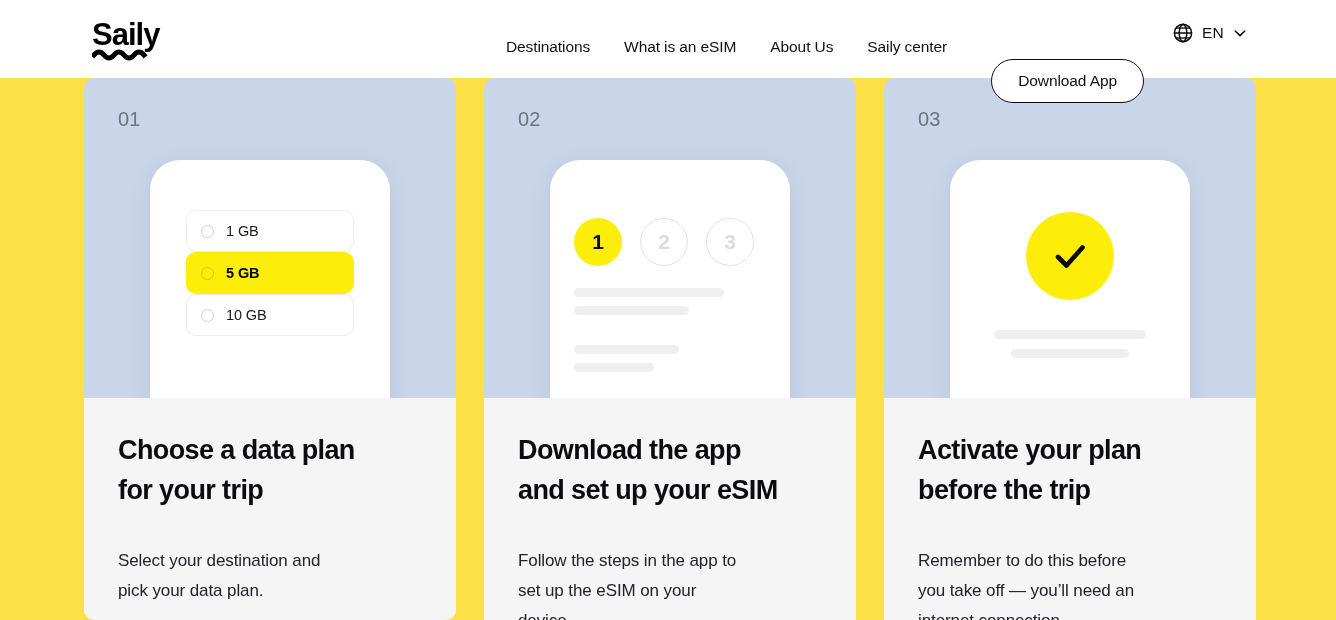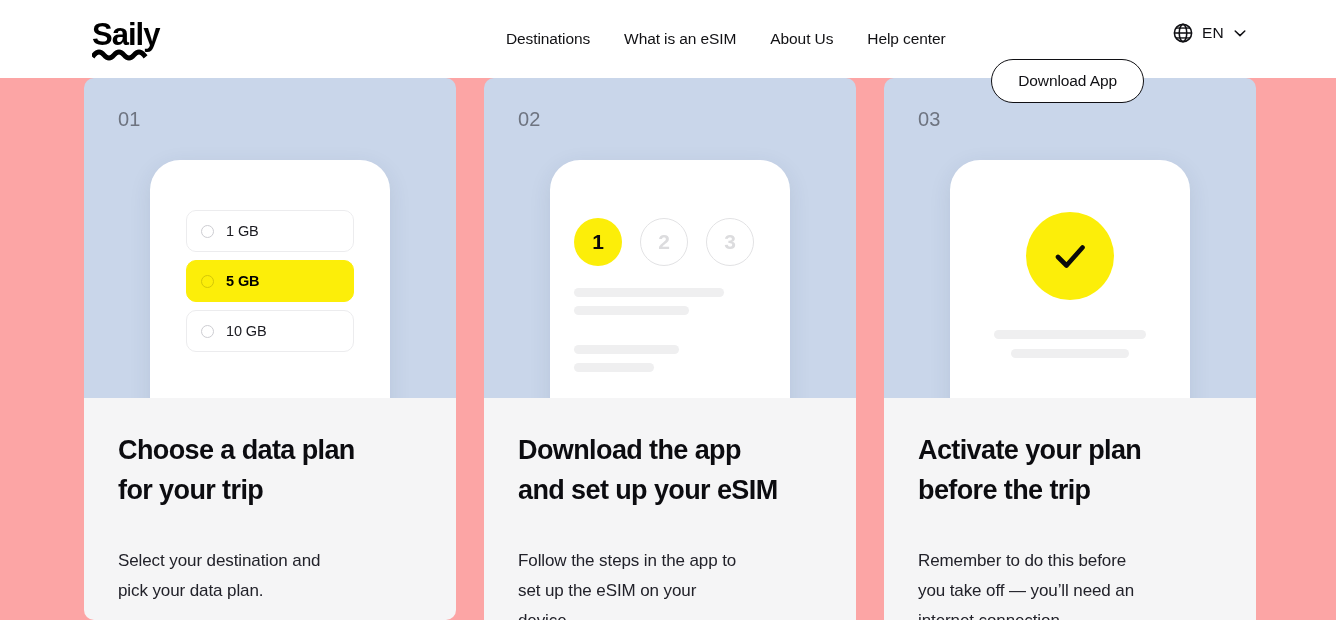--- a/index.html
+++ b/index.html
@@ -2,39 +2,39 @@
 <html><head>
 <meta charset="utf-8">
 <style>
   * { box-sizing: border-box; margin: 0; padding: 0; }
   html, body {
     width: 1336px; height: 620px;
     background: #ffffff;
     font-family: "Liberation Sans", sans-serif;
     overflow: hidden;
   }
-  .page { position: relative; width: 1336px; height: 620px; background:#fca5a5;text-decoration:underline; }
+  .page { position: relative; width: 1336px; height: 620px; background:#fde047;text-decoration:underline; }
 
   
   .header {
     position: absolute; top: 0; left: 0;
     width: 1336px; height: 78px;
     background: #ffffff;
     display: flex; align-items: center;
     z-index: 5;
   }
   .logo-wrap {
     position: absolute; left: 92px; top: 17px;
     width: 100px; height: 44px;
     display: block;
   }
   .logo-wrap svg { display:block; }
 
   .nav {
-    position: absolute; left: 506px; top: 0; height: 78px;
+    position: absolute; left: 506px; top: 8px; height: 78px;
     display: flex; align-items: center; gap: 34px; justify-content: space-between;
   }
   .nav-item {
     font-size: 15.5px; color: #111114; letter-spacing: -0.1px;
     white-space: nowrap; cursor: pointer; line-height: 1;
   }
 
   .download-btn {
     position: absolute; right: 192px; top: 16px;
     height: 44px; padding: 0 26px;
@@ -88,21 +88,21 @@
     background: #ffffff;
     border-top-left-radius: 30px;
     border-top-right-radius: 30px;
     box-shadow: 0 6px 22px rgba(40,56,90,0.10);
     overflow: hidden;
   }
 
   
   .plan-list {
     position: absolute; top: 50px; left: 36px; right: 36px;
-    display: flex; flex-direction: column; gap: 8px;
+    display: flex; flex-direction: column; gap: 0;
   }
   .plan-row {
     height: 42px; border-radius: 10px;
     display: flex; align-items: center; gap: 12px;
     padding-left: 14px;
     background: #ffffff;
     border: 1px solid #ececee;
     cursor: pointer;
   }
   .plan-row.selected {
@@ -178,21 +178,21 @@
       <svg width="100" height="44" viewBox="0 0 100 44" xmlns="http://www.w3.org/2000/svg">
         <text x="0" y="28" font-family="Liberation Sans, sans-serif" font-size="31" font-weight="700" fill="#000" letter-spacing="-1">Saily</text>
         <path d="M2,38 q5,-6 10,0 t10,0 t10,0 t10,0 t10,0" stroke="#000" stroke-width="5" fill="none" stroke-linecap="square"></path>
       </svg>
     </a>
 
     <nav class="nav">
       <span class="nav-item">Destinations</span>
       <span class="nav-item">What is an eSIM</span>
       <span class="nav-item">About Us</span>
-      <span class="nav-item">Help center</span>
+      <span class="nav-item">Saily center</span>
     </nav>
 
     <button class="download-btn">Download App</button>
 
     <div class="lang">
       <svg class="globe" viewBox="0 0 24 24" fill="none">
         <circle cx="12" cy="12" r="9.4" stroke="#101014" stroke-width="1.7"></circle>
         <ellipse cx="12" cy="12" rx="4.1" ry="9.4" stroke="#101014" stroke-width="1.7"></ellipse>
         <line x1="2.6" y1="12" x2="21.4" y2="12" stroke="#101014" stroke-width="1.7"></line>
         <line x1="4.2" y1="6.6" x2="19.8" y2="6.6" stroke="#101014" stroke-width="1.5"></line>

